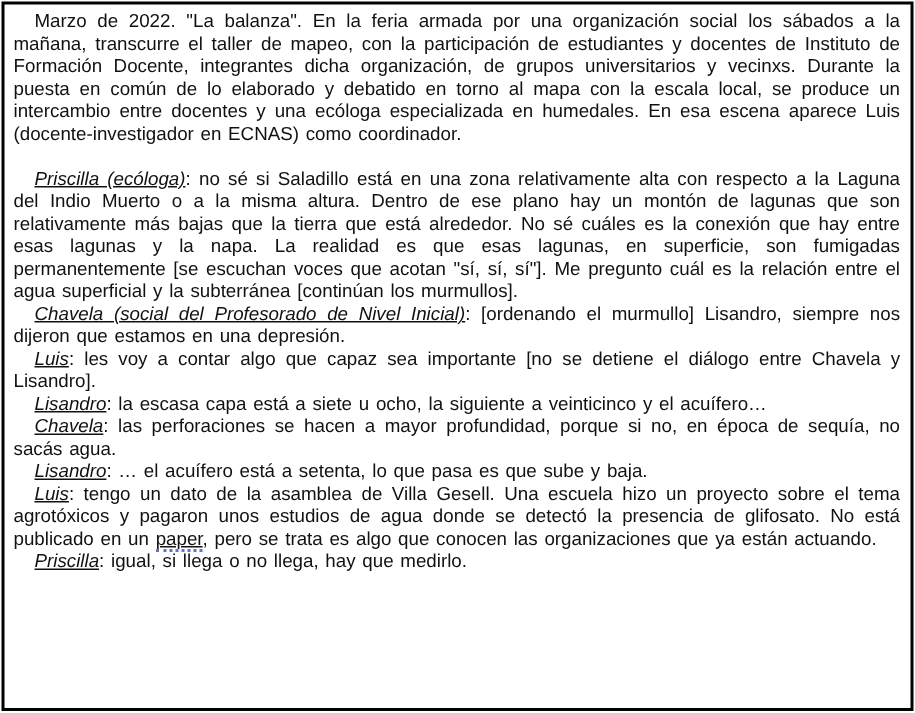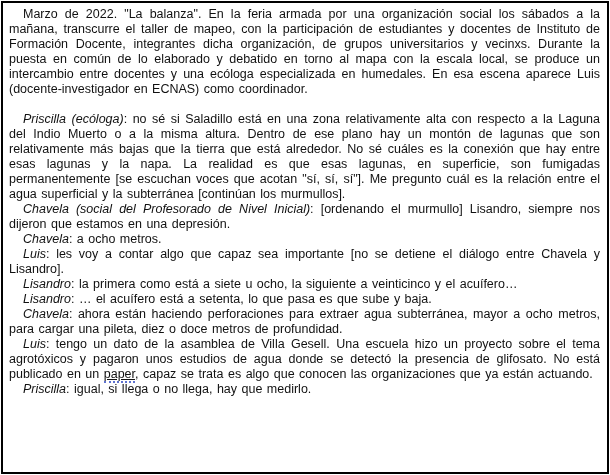--- a/index.html
+++ b/index.html
@@ -21,49 +21,48 @@
   p {
     margin: 0;
     font-size: 12.5px;
     line-height: 15px;
     color: var(--text-color, #111);
     text-align: justify;
     text-indent: 14px;
     word-spacing: 1px;
   }
   .intro { margin-bottom: 15px; }
-  .speaker { font-style: italic; }
+  .speaker { font-style: italic; text-decoration: underline; }
   .flagged {
     border-bottom: 2px dotted var(--squiggle-color, #5e72d0);
     padding-bottom: 0px;
     cursor: pointer;
     text-decoration: underline;
   }
 </style>
 </head>
 <body>
 
 <div class="frame">
 
   <p class="intro">Marzo de 2022. "La balanza". En la feria armada por una organización social los sábados a la mañana, transcurre el taller de mapeo, con la participación de estudiantes y docentes de Instituto de Formación Docente, integrantes dicha organización, de grupos universitarios y vecinxs. Durante la puesta en común de lo elaborado y debatido en torno al mapa con la escala local, se produce un intercambio entre docentes y una ecóloga especializada en humedales. En esa escena aparece Luis (docente-investigador en ECNAS) como coordinador.</p>
 
   <p><span class="speaker">Priscilla (ecóloga)</span><span>: </span><span>no sé si Saladillo está en una zona relativamente alta con respecto a la Laguna del Indio Muerto o a la misma altura. Dentro de ese plano hay un montón de lagunas que son relativamente más bajas que la tierra que está alrededor. No sé cuáles es la conexión que hay entre esas lagunas y la napa. La realidad es que esas lagunas, en superficie, son fumigadas permanentemente [se escuchan voces que acotan "sí, sí, sí"]. Me pregunto cuál es la relación entre el agua superficial y la subterránea [continúan los murmullos].</span></p>
 
   <p><span class="speaker">Chavela (social del Profesorado de Nivel Inicial)</span><span>: </span><span>[ordenando el murmullo] Lisandro, siempre nos dijeron que estamos en una depresión.</span></p>
 
 
 
-  <p><span class="speaker">Chavela</span><span>: </span><span>a ocho metros.</span></p>
 
   <p><span class="speaker">Luis</span><span>: </span><span>les voy a contar algo que capaz sea importante [no se detiene el diálogo entre Chavela y Lisandro].</span></p>
 
-  <p><span class="speaker">Lisandro</span><span>: </span><span>la primera como está a siete u ocho, la siguiente a veinticinco y el acuífero…</span></p>
+  <p><span class="speaker">Lisandro</span><span>: </span><span>la escasa capa está a siete u ocho, la siguiente a veinticinco y el acuífero…</span></p>
 
+  <p><span class="speaker">Chavela</span><span>: </span><span>las perforaciones se hacen a mayor profundidad, porque si no, en época de sequía, no sacás agua.</span></p>
 
   <p><span class="speaker">Lisandro</span><span>: </span><span>… el acuífero está a setenta, lo que pasa es que sube y baja.</span></p>
 
-  <p><span class="speaker">Chavela</span><span>: </span><span>ahora están haciendo perforaciones para extraer agua subterránea, mayor a ocho metros, para cargar una pileta, diez o doce metros de profundidad.</span></p>
 
-  <p><span class="speaker">Luis</span><span>: </span><span>tengo un dato de la asamblea de Villa Gesell. Una escuela hizo un proyecto sobre el tema agrotóxicos y pagaron unos estudios de agua donde se detectó la presencia de glifosato. No está publicado en un </span><span class="flagged">paper</span><span>, capaz se trata es algo que conocen las organizaciones que ya están actuando.</span></p>
+  <p><span class="speaker">Luis</span><span>: </span><span>tengo un dato de la asamblea de Villa Gesell. Una escuela hizo un proyecto sobre el tema agrotóxicos y pagaron unos estudios de agua donde se detectó la presencia de glifosato. No está publicado en un </span><span class="flagged">paper</span><span>, pero se trata es algo que conocen las organizaciones que ya están actuando.</span></p>
 
   <p><span class="speaker">Priscilla</span><span>: </span><span>igual, si llega o no llega, hay que medirlo.</span></p>
 
 </div>
 
 </body></html>

